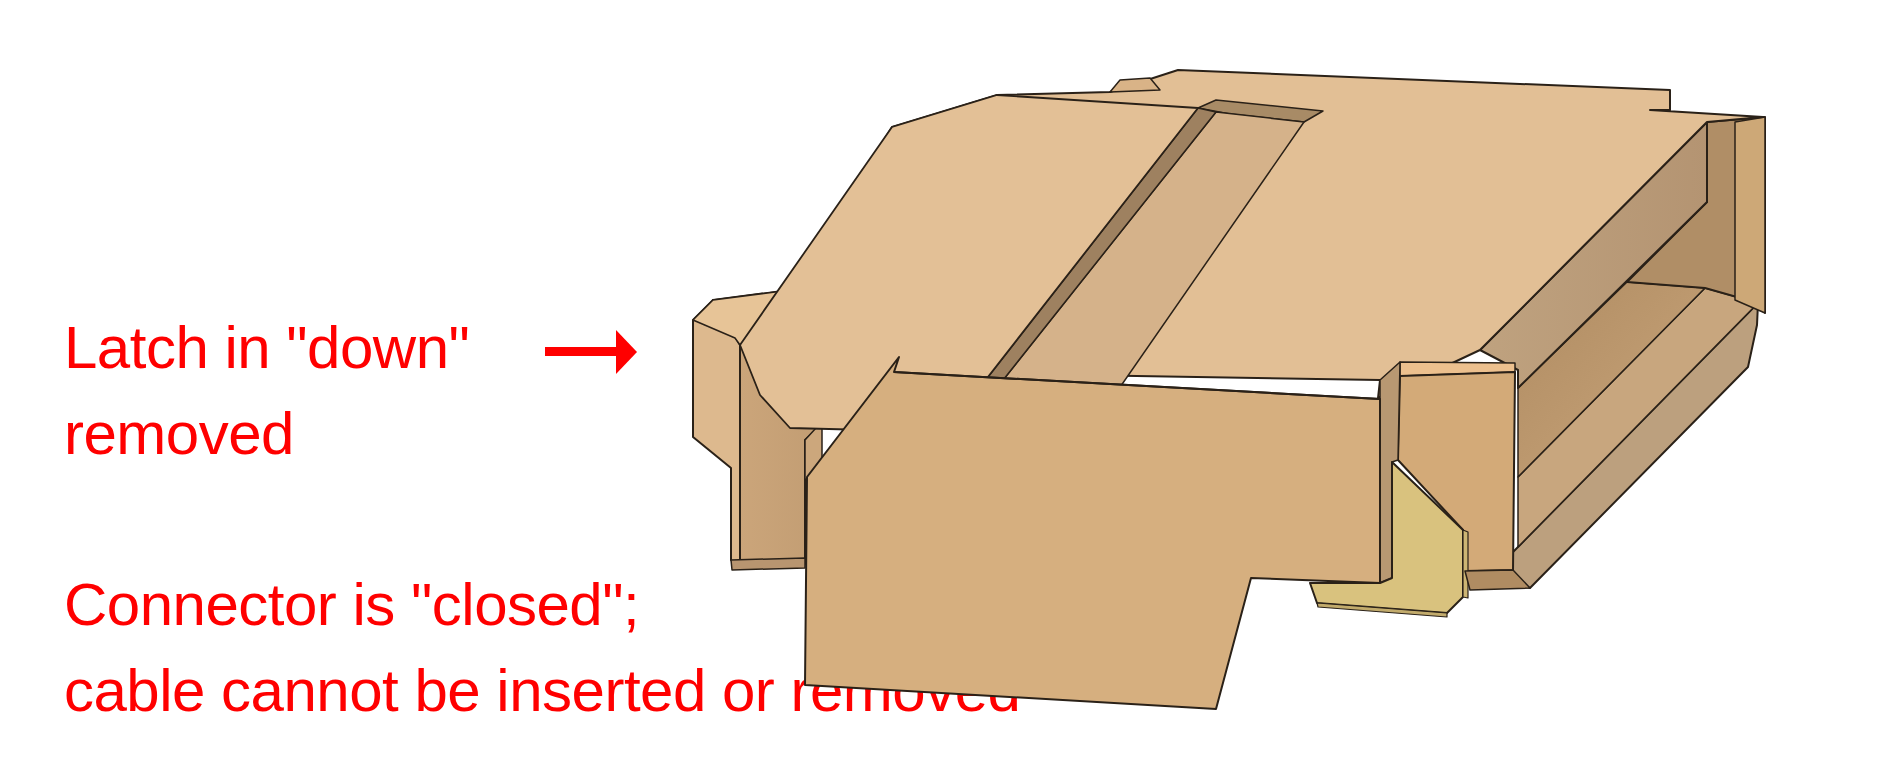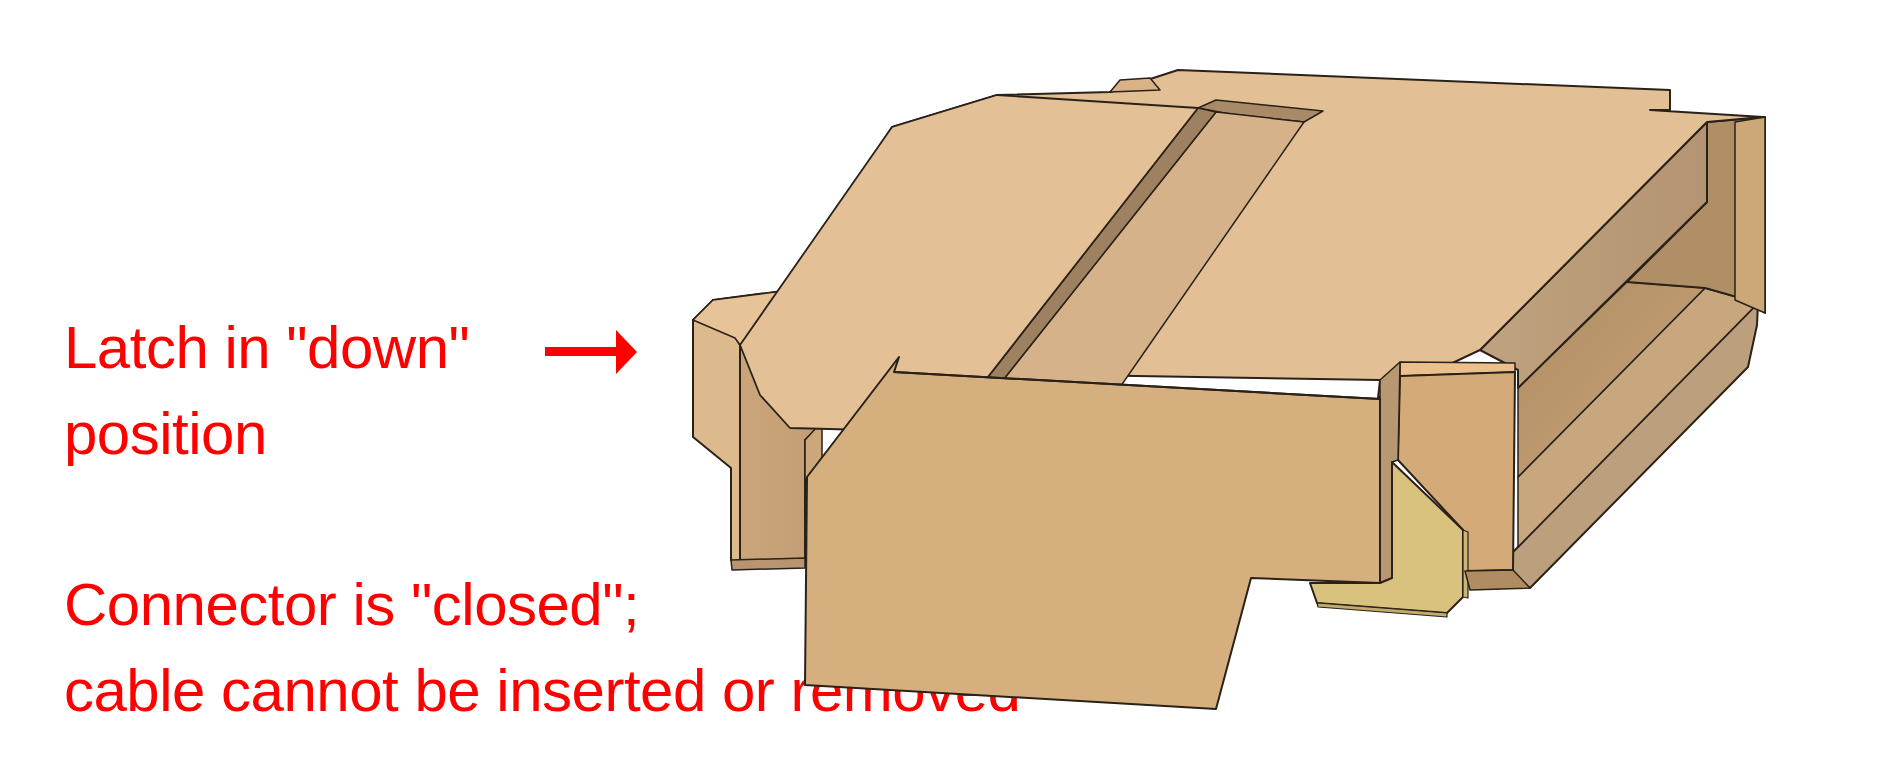--- a/index.html
+++ b/index.html
@@ -16,21 +16,21 @@
   #label-status { left: 64px; top: 562px; }
   .label .line { display: block; }
   #arrow { position: absolute; left: 540px; top: 326px; }
   #connector { position: absolute; left: 0; top: 0; }
 </style>
 </head>
 <body>
 
 <div id="label-latch" class="label" style="color: rgb(255, 0, 0);">
   <span class="line">Latch in "down"</span>
-  <span class="line">position</span>
+  <span class="line">removed</span>
 </div>
 
 <svg id="arrow" width="100" height="52" viewBox="0 0 100 52">
   <rect x="5" y="21" width="73" height="9" fill="#FF0000"></rect>
   <polygon points="76,4 97,26 76,48" fill="#FF0000"></polygon>
 </svg>
 
 <div id="label-status" class="label" style="color: rgb(255, 0, 0);">
   <span class="line">Connector is "closed";</span>
   <span class="line">cable cannot be inserted or removed</span>

